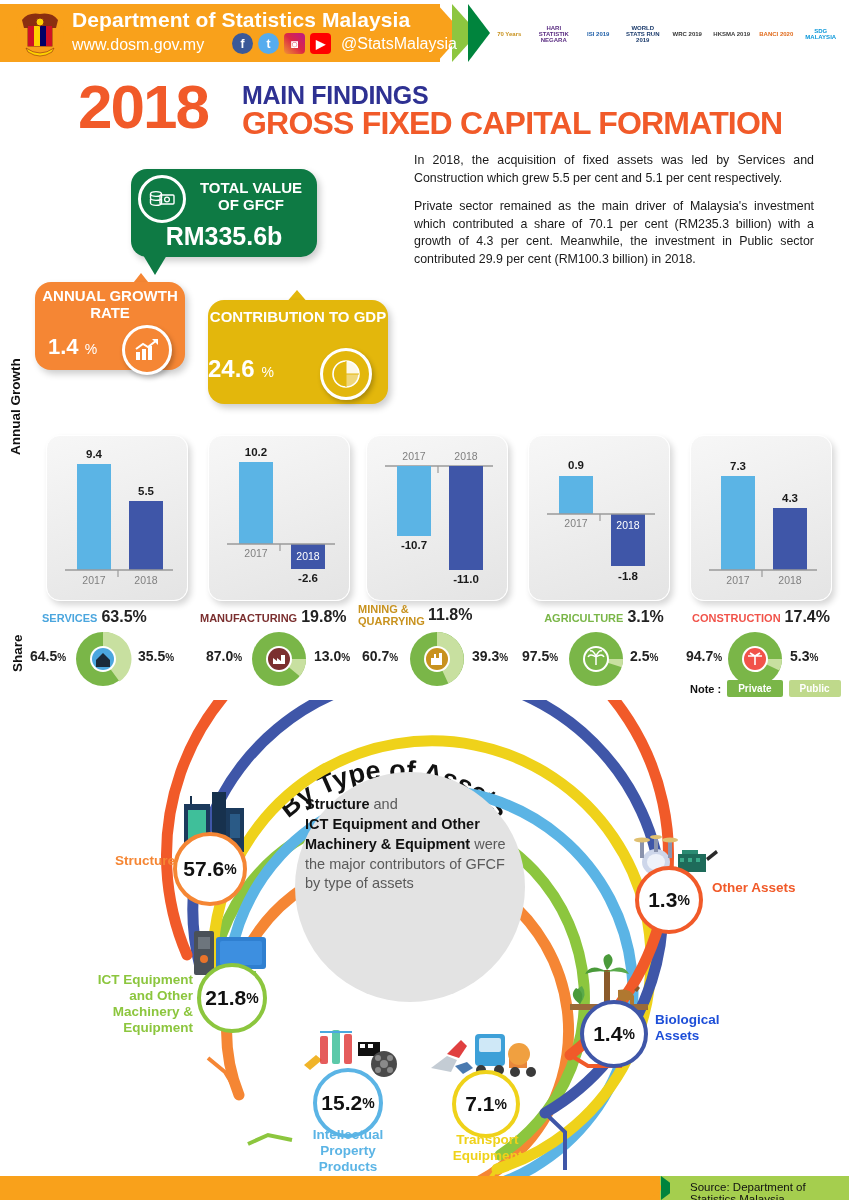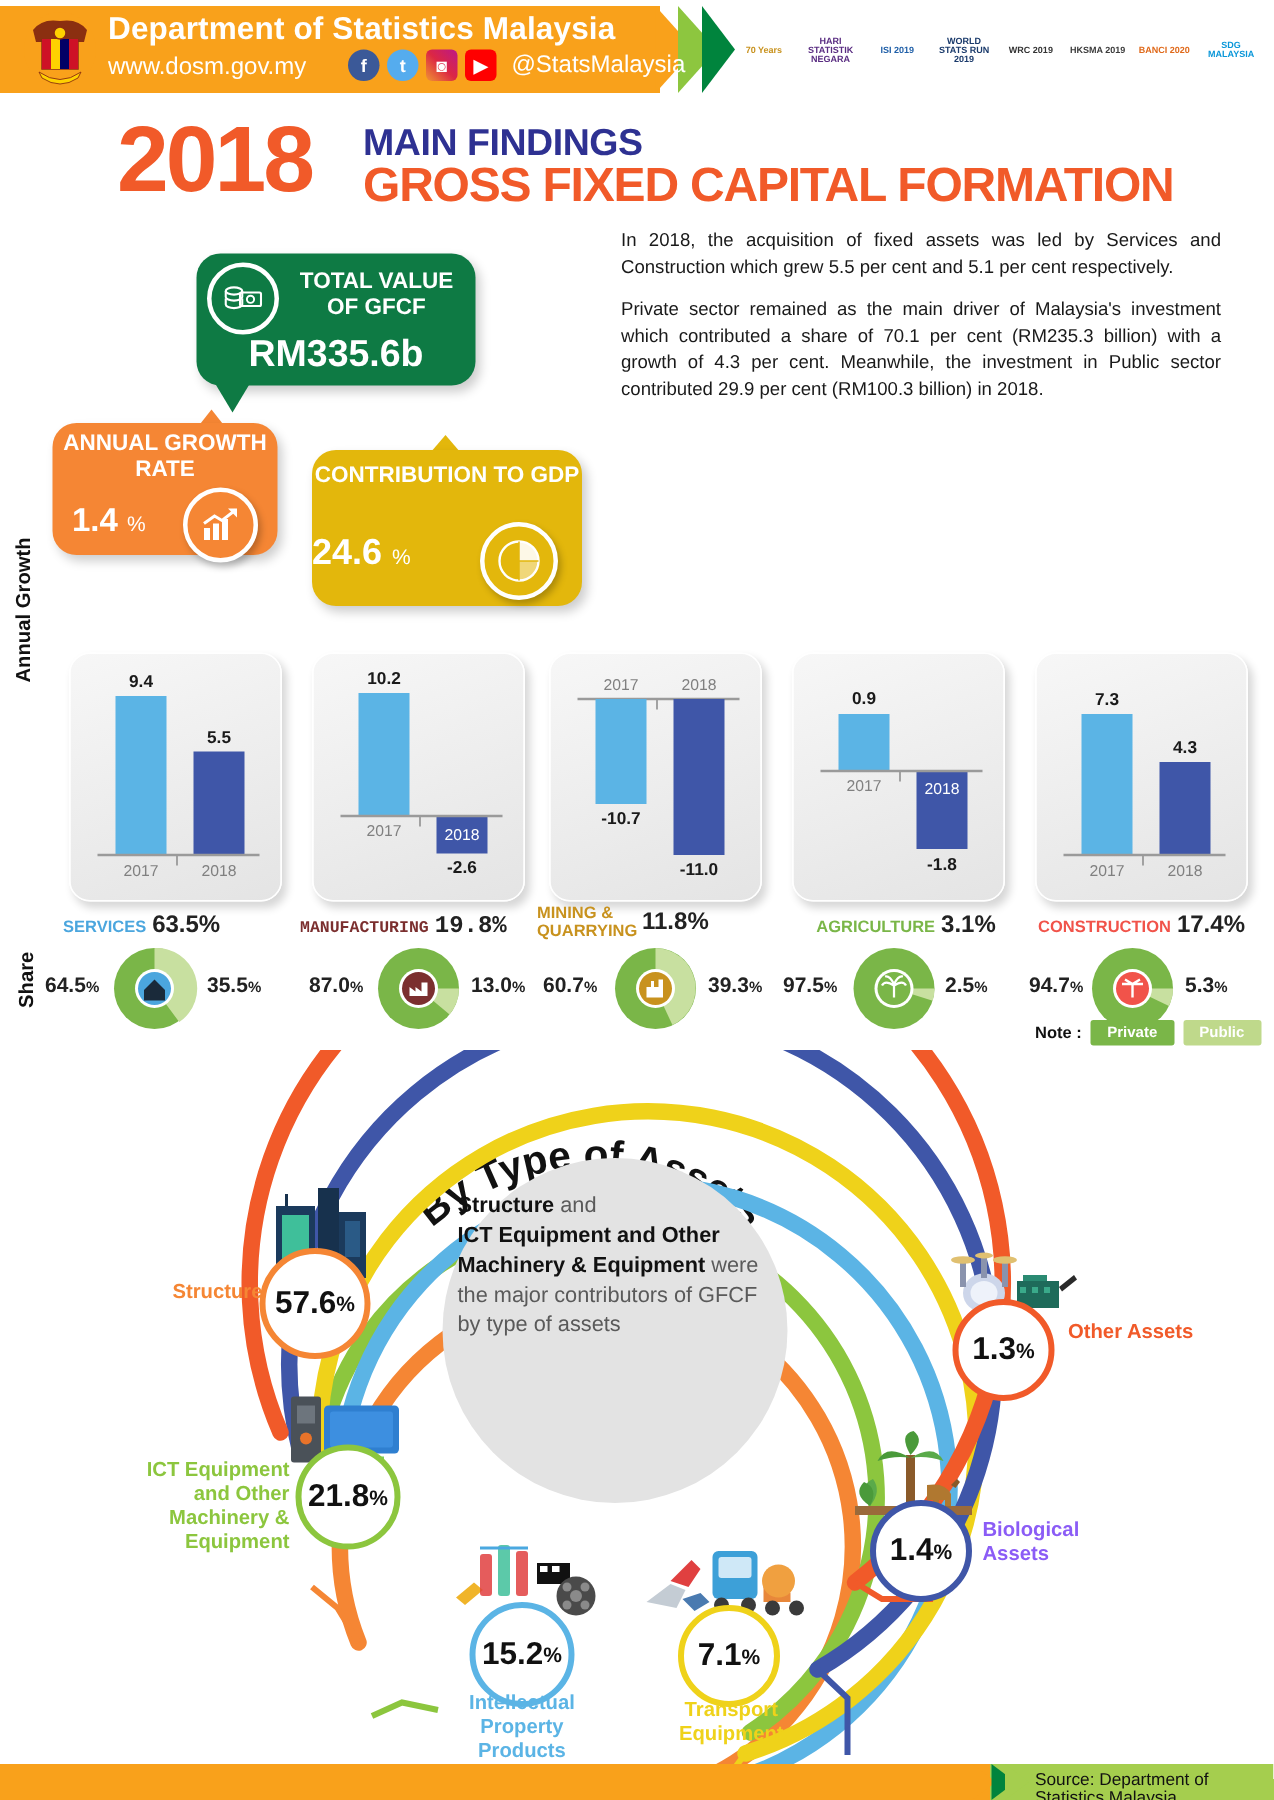--- a/index.html
+++ b/index.html
@@ -384,21 +384,21 @@
 <svg style="position:absolute;left:72px;top:628px;" width="62" height="62" viewBox="0 0 62 62">
   <circle cx="31" cy="31" r="27" fill="#7AB648"></circle>
   <path d="M31 31 L31 4 A27 27 0 0 1 47.5 53.4 Z" fill="#C8E0A0"></path>
   <circle cx="31" cy="31" r="13" fill="#fff"></circle>
   <circle cx="31" cy="31" r="11" fill="#4BA6DE"></circle>
   <path d="M24 32 L31 25 L38 32 v7 h-14 Z" fill="#1a2a3a"></path>
 </svg>
 <div class="donut-left" style="left:30px;top:648px;">64.5<span>%</span></div>
 <div class="donut-right" style="left:138px;top:648px;">35.5<span>%</span></div>
 
-<div class="sector" style="left:200px;font-family:Liberation Mono, monospace;">
+<div class="sector" style="left:200px;">
   <div class="sector-head">
     <span style="color:#7B2F2F;">MANUFACTURING</span><span class="pct">19.8%</span>
   </div>
 </div>
 <svg style="position:absolute;left:248px;top:628px;" width="62" height="62" viewBox="0 0 62 62">
   <circle cx="31" cy="31" r="27" fill="#7AB648"></circle>
   <path d="M31 31 L58 31 A27 27 0 0 1 51.7 48.3 Z" fill="#C8E0A0"></path>
   <circle cx="31" cy="31" r="13" fill="#fff"></circle>
   <circle cx="31" cy="31" r="11" fill="#7B2F2F"></circle>
   <path d="M25 36 v-6 l4 3 v-3 l4 3 v-6 h4 v9 Z" fill="#fff"></path>
@@ -571,21 +571,21 @@
   <path d="M20 52 q-8 -14 2 -18 q6 8 -2 18Z" fill="#5aaa4a"></path>
   <path d="M20 52 q-12 -8 -4 -16 q10 4 4 16Z" fill="#4a9a3a"></path>
   <path d="M58 38 q12 -2 16 6 v10 h-4 v-6 h-4 v6 h-4 v-6 h-4 Z" fill="#b07830"></path>
   <path d="M74 38 l4 -4 l2 2 l-3 4 Z" fill="#8a5a2a"></path>
   <rect x="10" y="52" width="78" height="6" fill="#9a6a3a"></rect>
 </svg>
 <div class="node" style="left:580px;top:1000px;width:68px;height:68px;border:4px solid #3F56A8;">
   <em style="font-style:normal">1.4</em>
     <span>%</span>
 </div>
-<div class="node-label" style="left:655px;top:1012px;width:100px;text-align:left;color:#8b5cf6;">Biological Assets</div>
+<div class="node-label" style="left:655px;top:1012px;width:100px;text-align:left;color:#1d4ed8;">Biological Assets</div>
 
 <svg style="position:absolute;left:630px;top:828px;" width="90" height="62">
   <ellipse cx="26" cy="34" rx="14" ry="13" fill="#cdd6ea"></ellipse>
   <ellipse cx="26" cy="34" rx="9" ry="8" fill="#eef2fa"></ellipse>
   <rect x="10" y="14" width="4" height="16" fill="#8a93ad"></rect>
   <rect x="38" y="14" width="4" height="16" fill="#8a93ad"></rect>
   <ellipse cx="12" cy="12" rx="8" ry="2.5" fill="#e0c070"></ellipse>
   <ellipse cx="40" cy="12" rx="8" ry="2.5" fill="#e0c070"></ellipse>
   <rect x="24" y="10" width="4" height="14" fill="#8a93ad"></rect>
   <ellipse cx="26" cy="9" rx="6" ry="2" fill="#e0c070"></ellipse>

